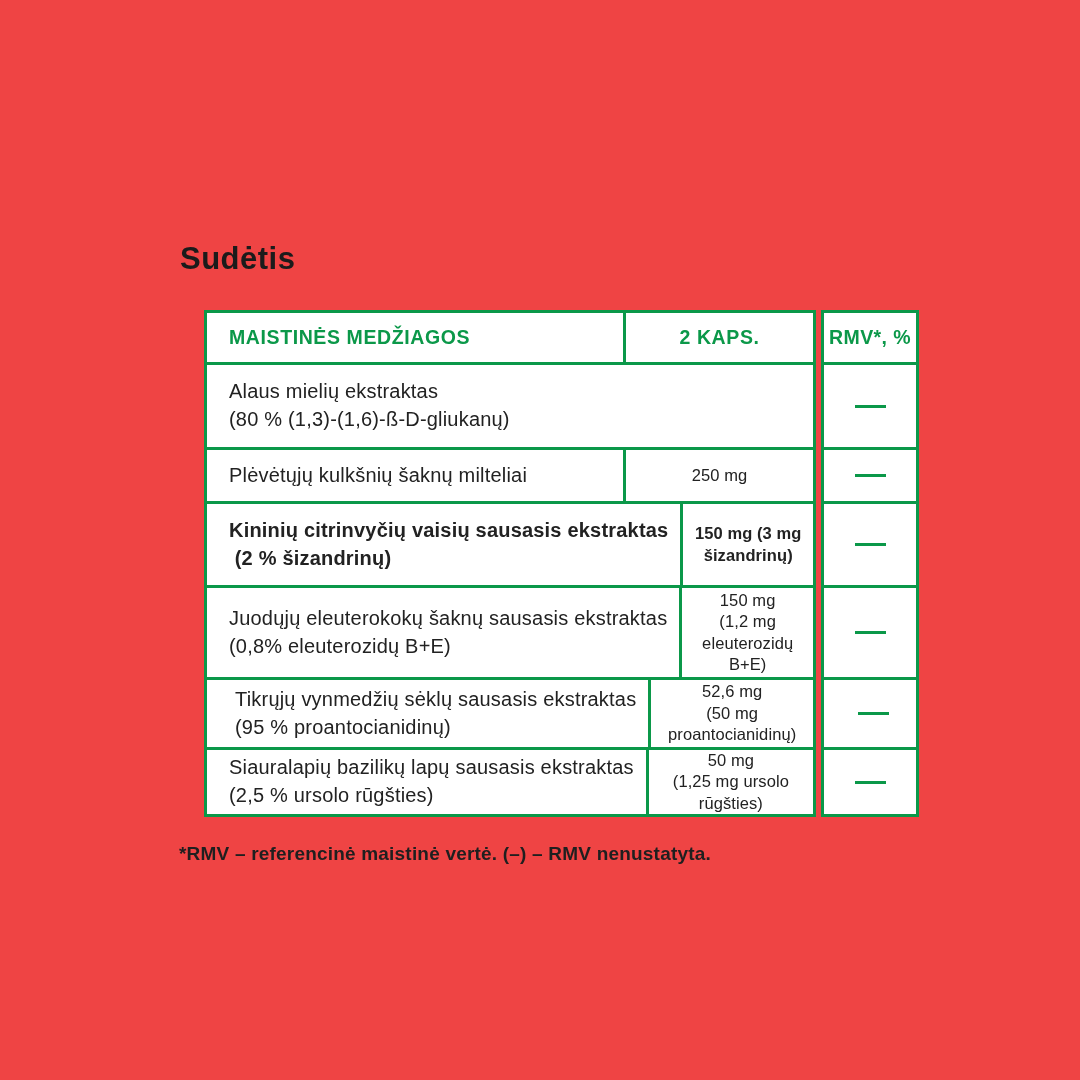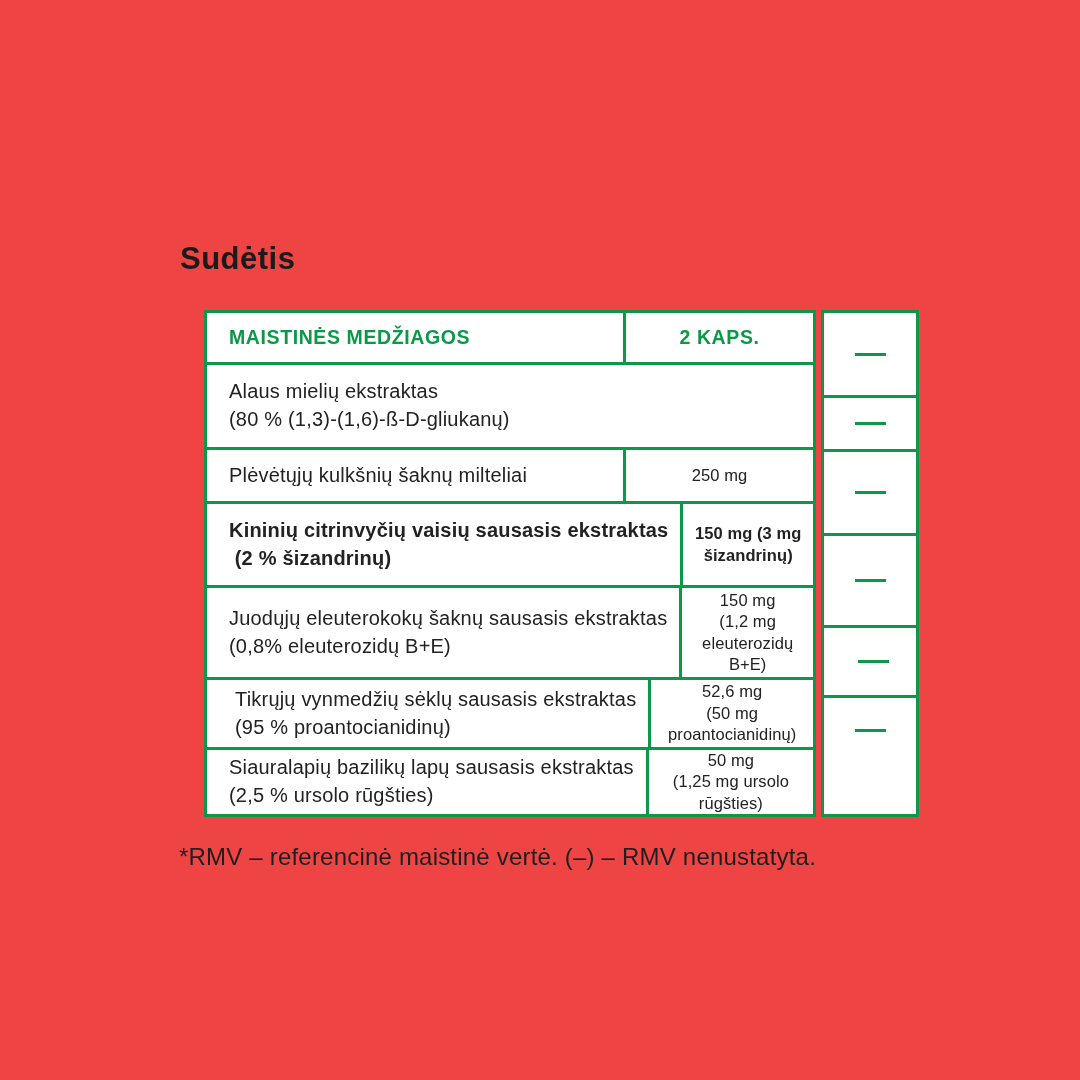--- a/index.html
+++ b/index.html
@@ -51,21 +51,21 @@
   .rmv-row{
     display:flex;align-items:center;justify-content:center;box-sizing:border-box;
     border-bottom:3px solid var(--green);
   }
   .rmv-row.last{border-bottom:none;}
   .rmv-hdr{
     font-size:19.5px;font-weight:700;color:var(--green);letter-spacing:0.4px;
   }
   .dash{width:31px;height:3px;background:var(--green);}
   .footnote{
-    position:absolute;left:179px;top:843px;font-size:24px;color:#1f1f1f;letter-spacing:0.2px;
+    position:absolute;left:179px;top:843px;font-size:19px;color:#1f1f1f;letter-spacing:0.2px;font-weight:bold;
   }
 </style>
 </head>
 <body>
 
 <div class="canvas">
 
   <div class="page-title">Sudėtis</div>
 
   <div class="table-wrap">
@@ -135,20 +135,23 @@
         </div>
         <div class="cell-amt">
           <span>50 mg</span>
           <span>(1,25 mg ursolo rūgšties)</span>
         </div>
       </div>
 
     </div>
 
     <div class="rmv-box">
+      <div class="rmv-row h-52">
+        <span class="rmv-hdr">RMV*, %</span>
+      </div>
       <div class="rmv-row h-85">
           <div class="dash"></div>
         </div>
       <div class="rmv-row h-54">
           <div class="dash"></div>
         </div>
       <div class="rmv-row h-84">
           <div class="dash"></div>
         </div>
       <div class="rmv-row h-92">

